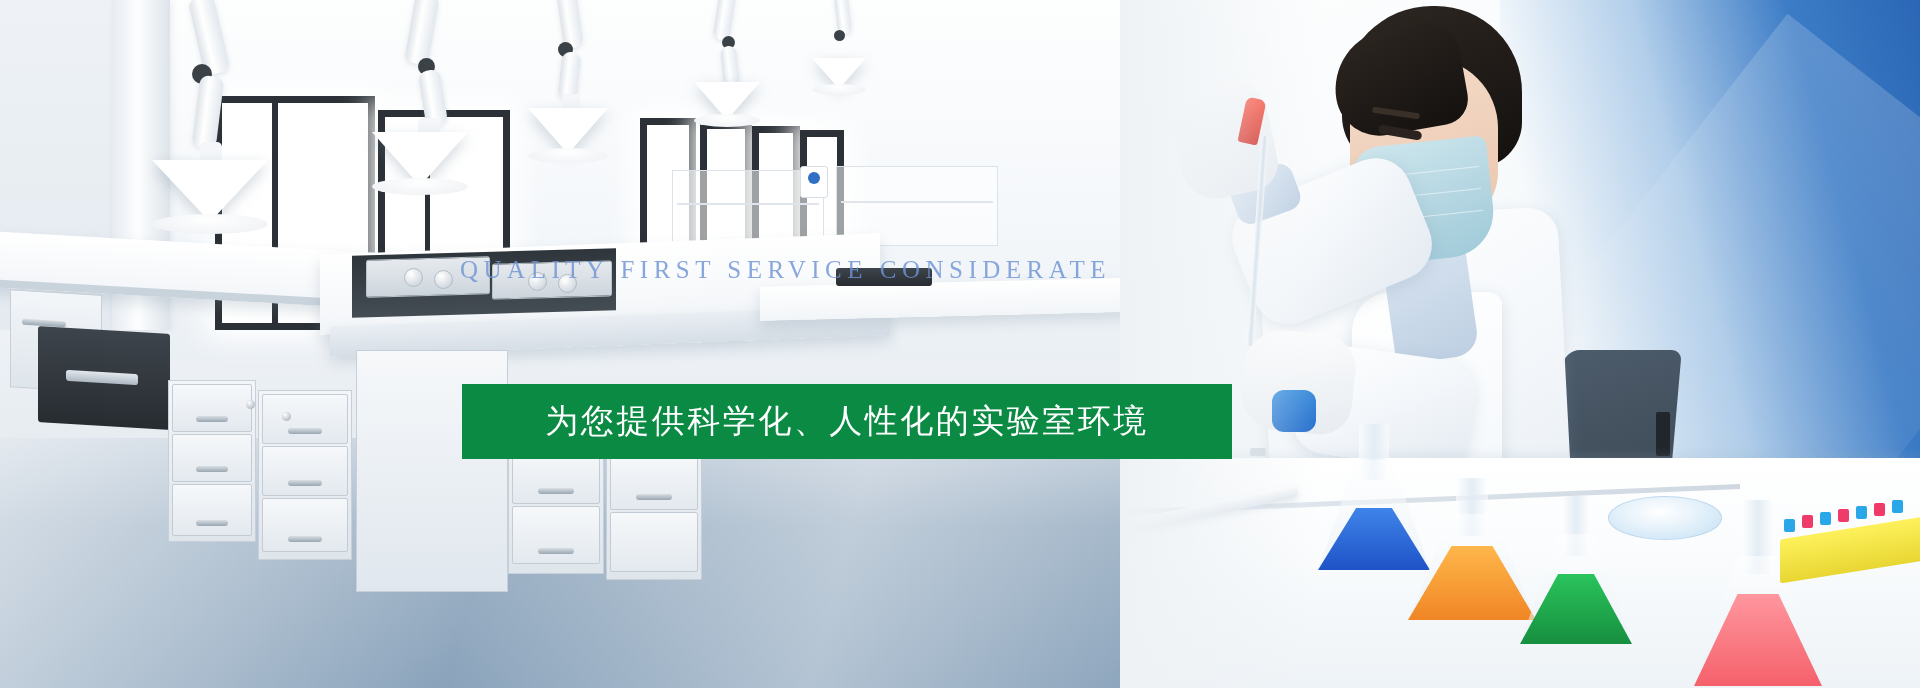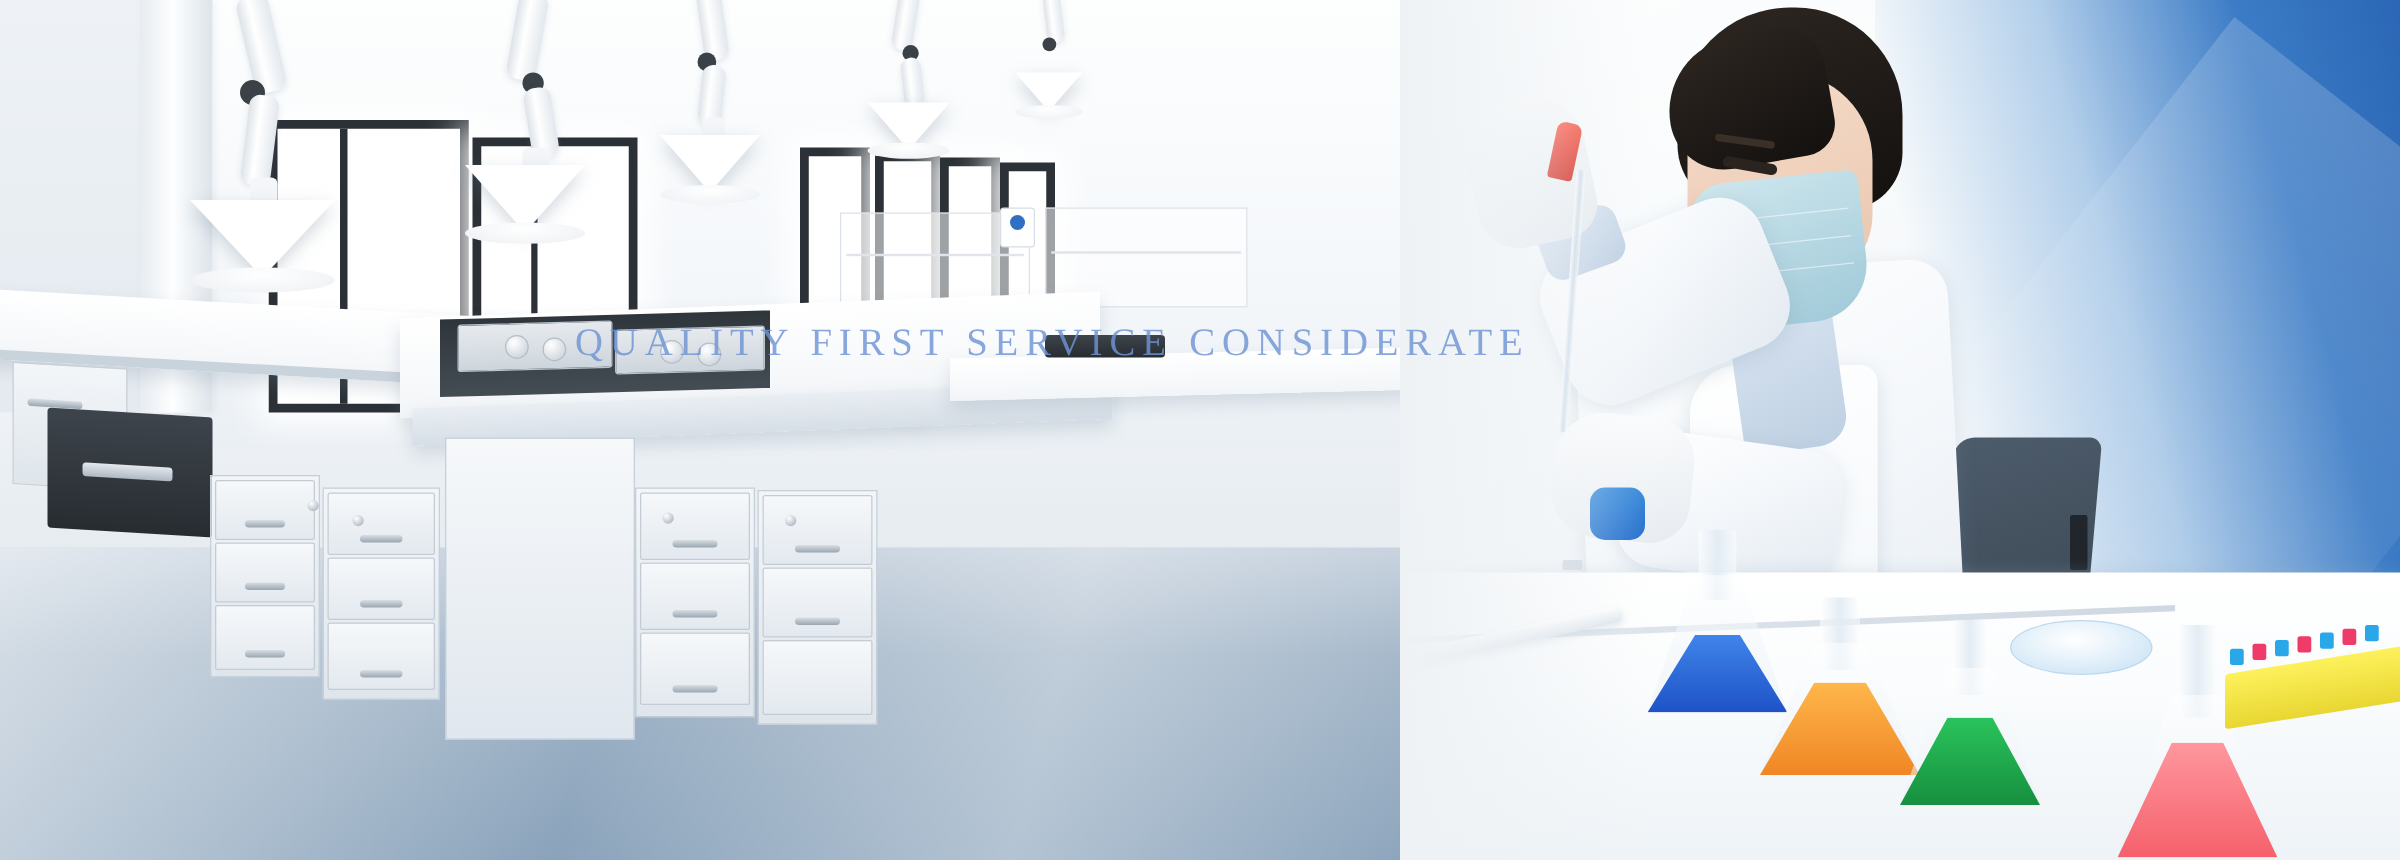--- a/index.html
+++ b/index.html
@@ -123,21 +123,21 @@
   .rod{position:absolute;height:13px;border-radius:7px;
     background:linear-gradient(180deg,#ffffff,#dde5ec);transform:rotate(-12deg);
     box-shadow:0 3px 6px rgba(150,170,190,.25);}
   .rack{position:absolute;background:linear-gradient(180deg,#fdf15c,#e8d632);border-radius:3px;
     transform:skewY(-9deg);}
   .tip{position:absolute;width:11px;height:13px;border-radius:2px;}
 
   
   .overlay{position:absolute;left:0;top:0;width:1920px;height:688px;}
   .eng-line{position:absolute;left:460px;top:256px;
-    font-family:"Liberation Serif",serif;font-size:31px;letter-spacing:5.5px;
+    font-family:"Liberation Serif",serif;font-size:25px;letter-spacing:5.5px;
     color:#6f94d4;opacity:.82;white-space:nowrap;}
   .cn-head{position:absolute;left:737px;top:304px;
     font-family:"DejaVu Sans",sans-serif;font-weight:bold;font-size:63px;
     letter-spacing:3px;color:#1a56bd;white-space:nowrap;
     text-shadow:0 2px 4px rgba(255,255,255,.55);}
   .green-bar{position:absolute;left:462px;top:384px;width:770px;height:75px;
     background:#0a8a42;display:flex;align-items:center;justify-content:center;}
   .green-bar span{font-family:"DejaVu Sans",sans-serif;font-size:33px;color:#ffffff;
     letter-spacing:2.5px;white-space:nowrap;}
 </style>
@@ -354,15 +354,18 @@
     <div class="tip" style="left:718px;bottom:166px;background:#ef3b6a;"></div>
     <div class="tip" style="left:736px;bottom:169px;background:#2aa7e8;"></div>
     <div class="tip" style="left:754px;bottom:172px;background:#ef3b6a;"></div>
     <div class="tip" style="left:772px;bottom:175px;background:#2aa7e8;"></div>
 
     <div class="rs-blend"></div>
   </div>
 
   <div class="overlay">
     <div class="eng-line">QUALITY  FIRST  SERVICE  CONSIDERATE</div>
+    <div class="green-bar">
+      <span>为您提供科学化、人性化的实验室环境</span>
+    </div>
   </div>
 
 </div>
 
 </body></html>

